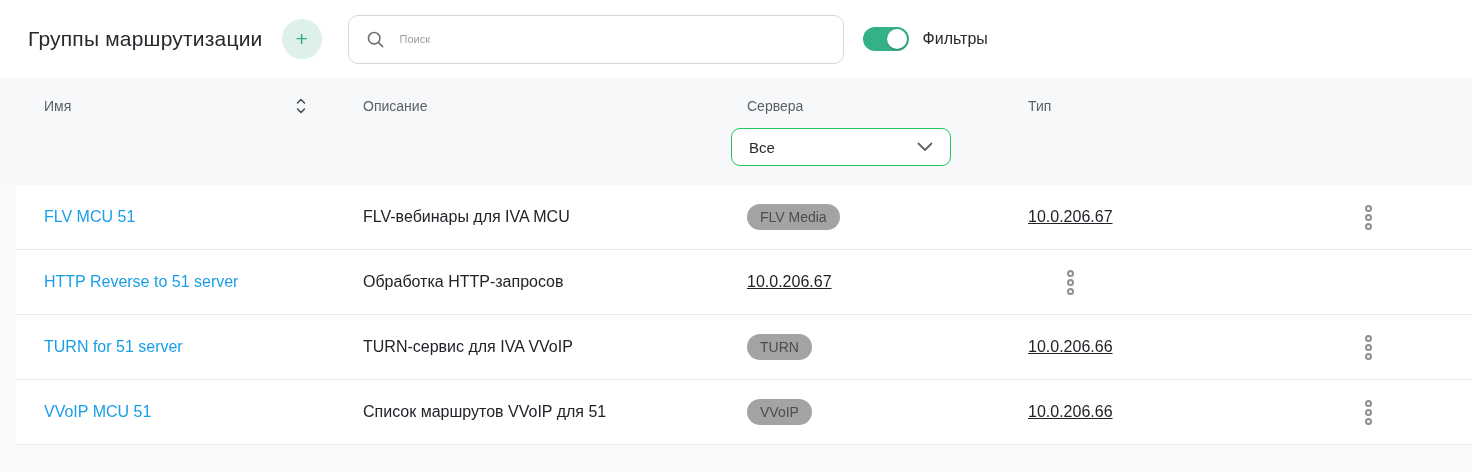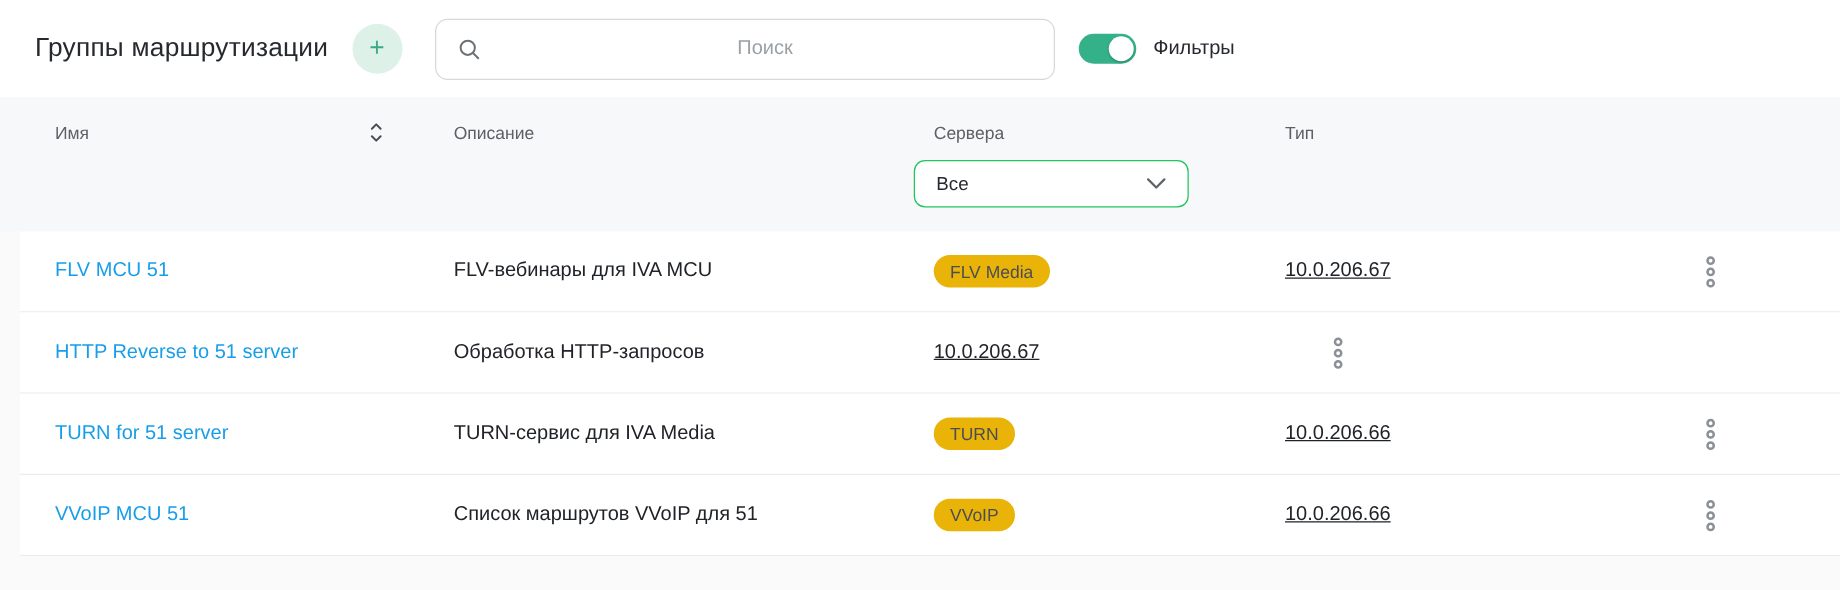--- a/index.html
+++ b/index.html
@@ -48,25 +48,24 @@
     display: flex;
     align-items: center;
     padding: 0 18px;
   }
   .search-box svg { flex: 0 0 auto; }
   .search-input {
     border: none;
     outline: none;
     flex: 1;
     margin-left: 16px;
-    font-size: 16px;
+    font-size: 11px;
     color: #26292e;
     font-family: "Liberation Sans", sans-serif;
     background: transparent;
-    text-align: center;
   }
   .search-input::placeholder { color: #9aa0a6; }
   .toggle {
     margin-left: 19px;
     width: 46px; height: 24px;
     border-radius: 12px;
     background: #35b18a;
     position: relative;
     cursor: pointer;
     flex: 0 0 auto;
@@ -140,21 +139,21 @@
   .name-link {
     font-size: 16px;
     color: #189ee9;
     text-decoration: none;
     cursor: pointer;
   }
   .desc { font-size: 16px; color: #202328; }
   .badge {
     display: inline-block;
     justify-self: start;
-    background: #eab308;
+    background: #a3a3a3;
     color: #4a4e53;
     font-size: 14px;
     padding: 5px 13px;
     border-radius: 13px;
   }
   .server { font-size: 16px; color: #202328; text-decoration: underline; }
   .kebab-btn {
     margin-left: 28px;
     width: 28px; height: 34px;
     background: none;
@@ -252,21 +251,21 @@
       <button class="kebab-btn">
         <span class="ring"></span>
         <span class="ring"></span>
         <span class="ring"></span>
       </button>
     </div>
   </div>
 
   <div class="row grid-cols">
     <div><a class="name-link">TURN for 51 server</a></div>
-    <div class="desc">TURN-сервис для IVA Media</div>
+    <div class="desc">TURN-сервис для IVA VVoIP</div>
     <div><span class="badge">TURN</span></div>
     <div class="server">10.0.206.66</div>
     <div>
       <button class="kebab-btn">
         <span class="ring"></span>
         <span class="ring"></span>
         <span class="ring"></span>
       </button>
     </div>
   </div>

